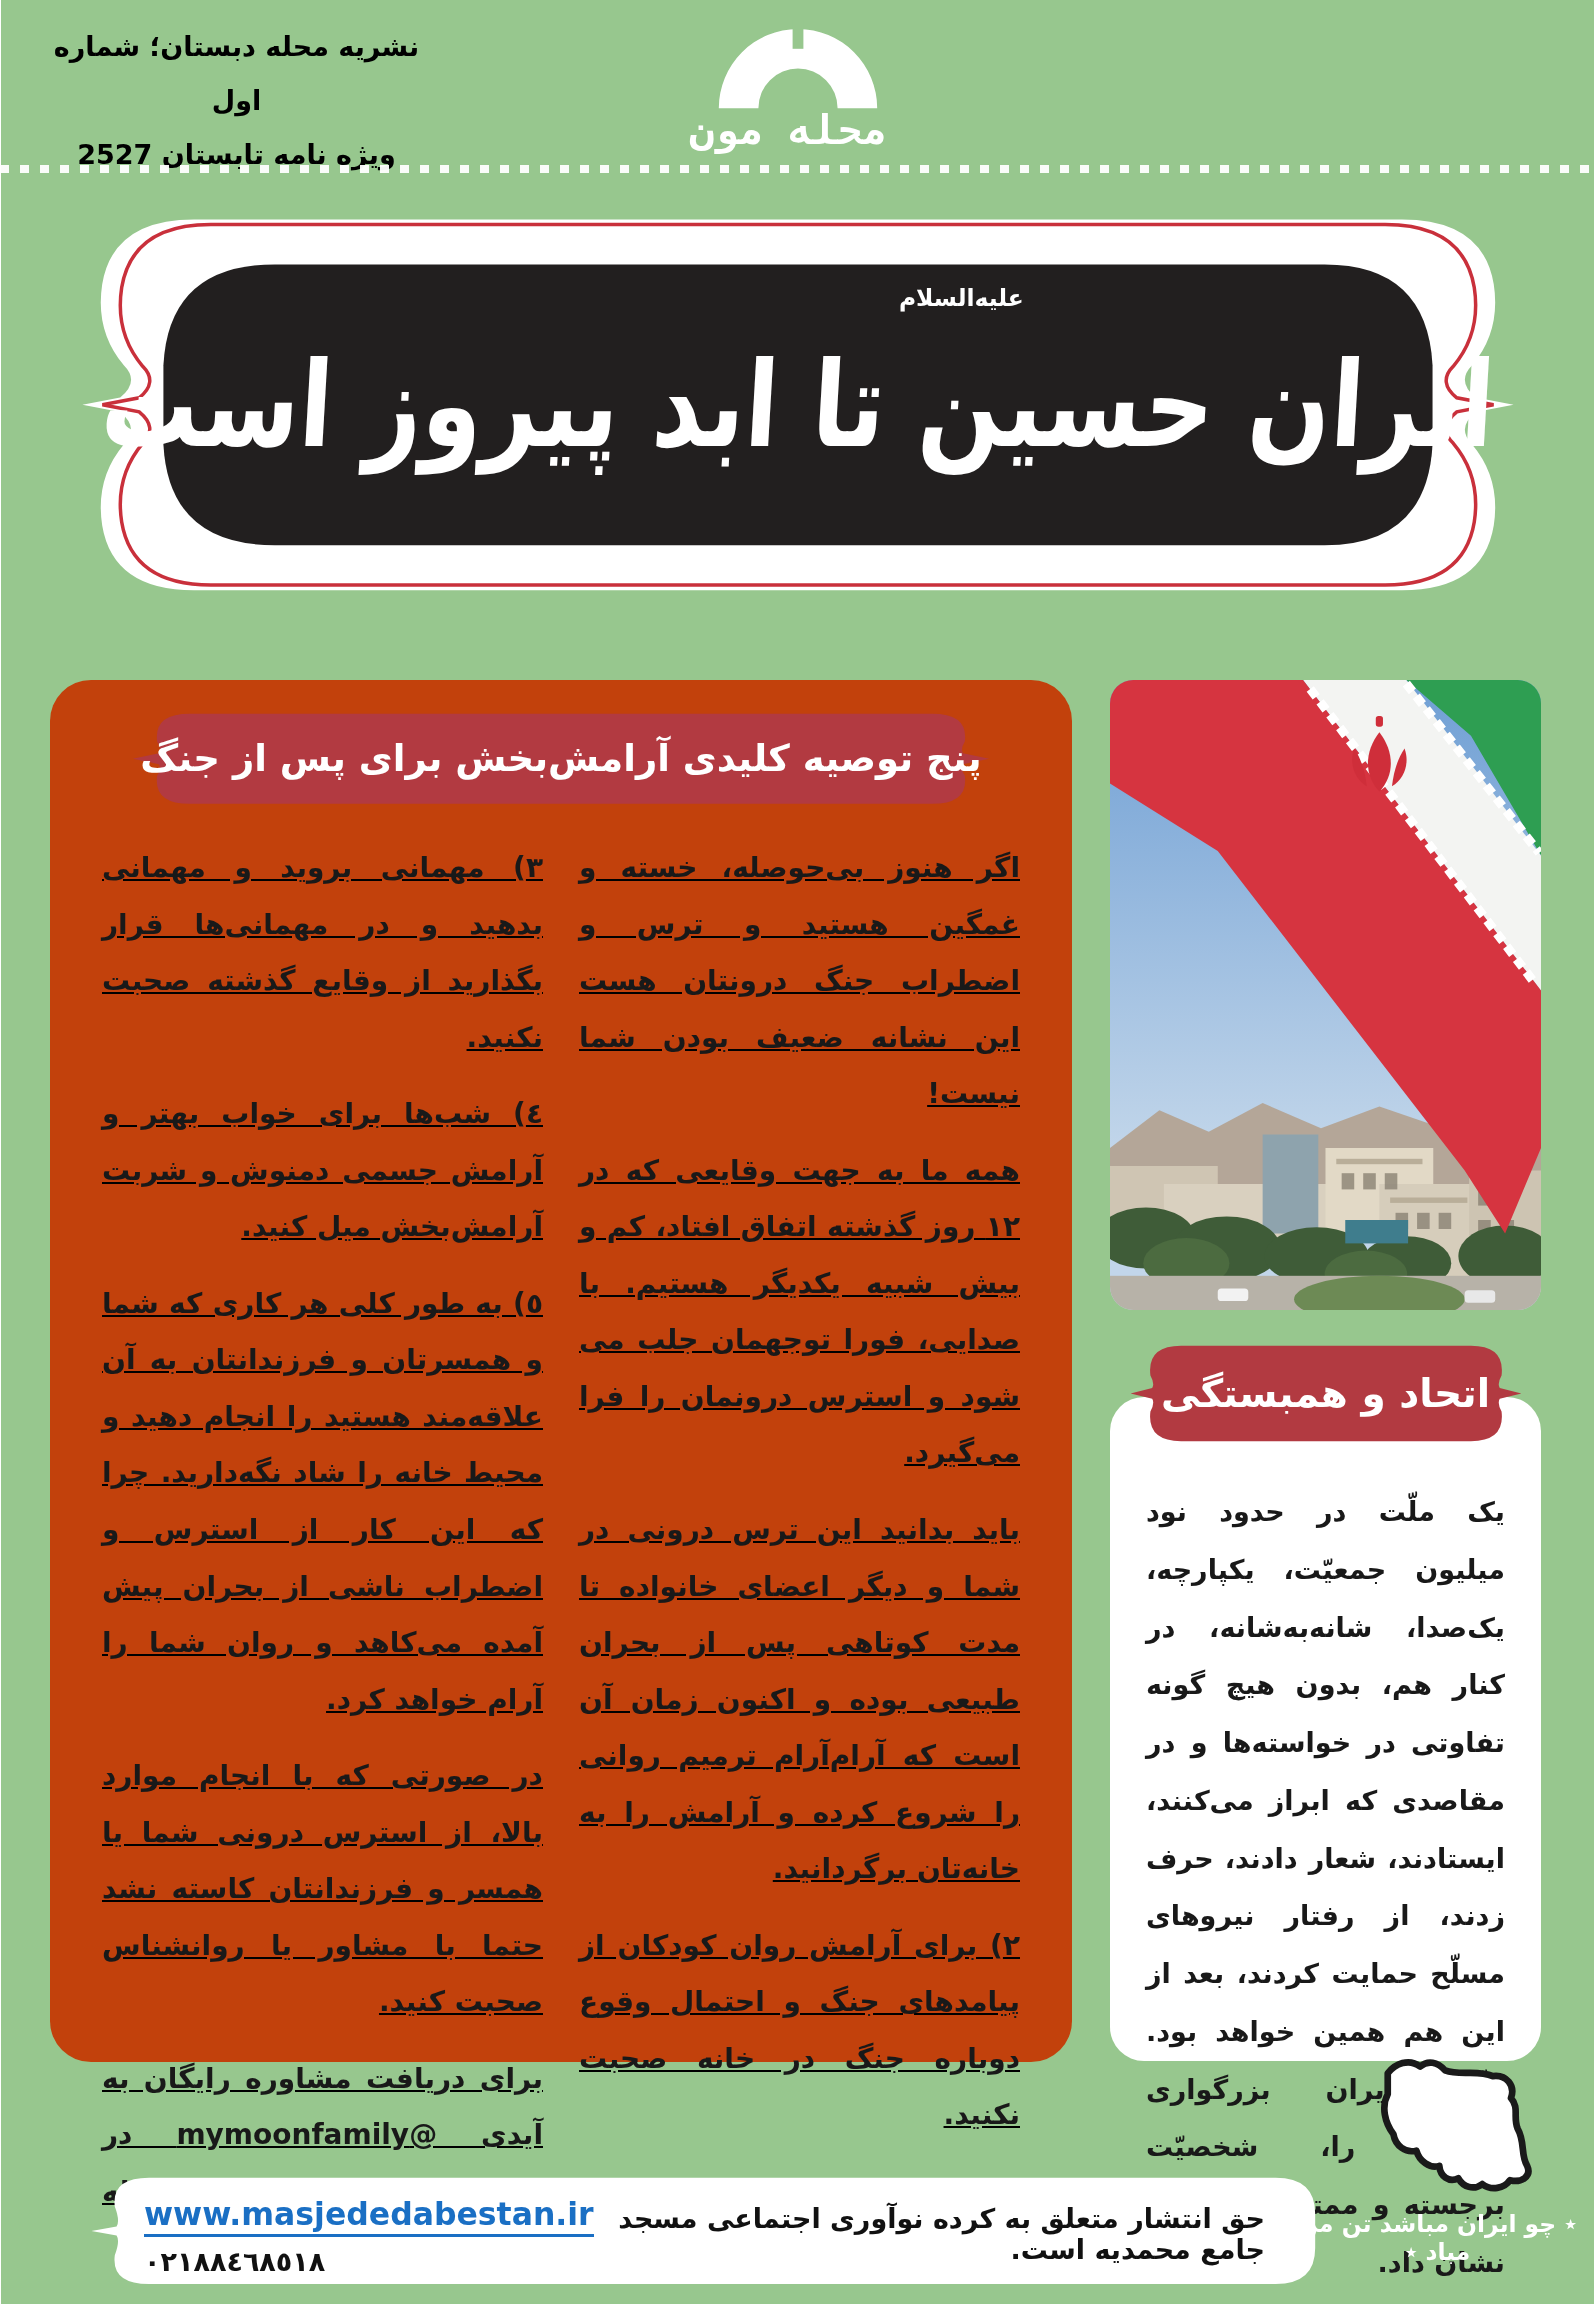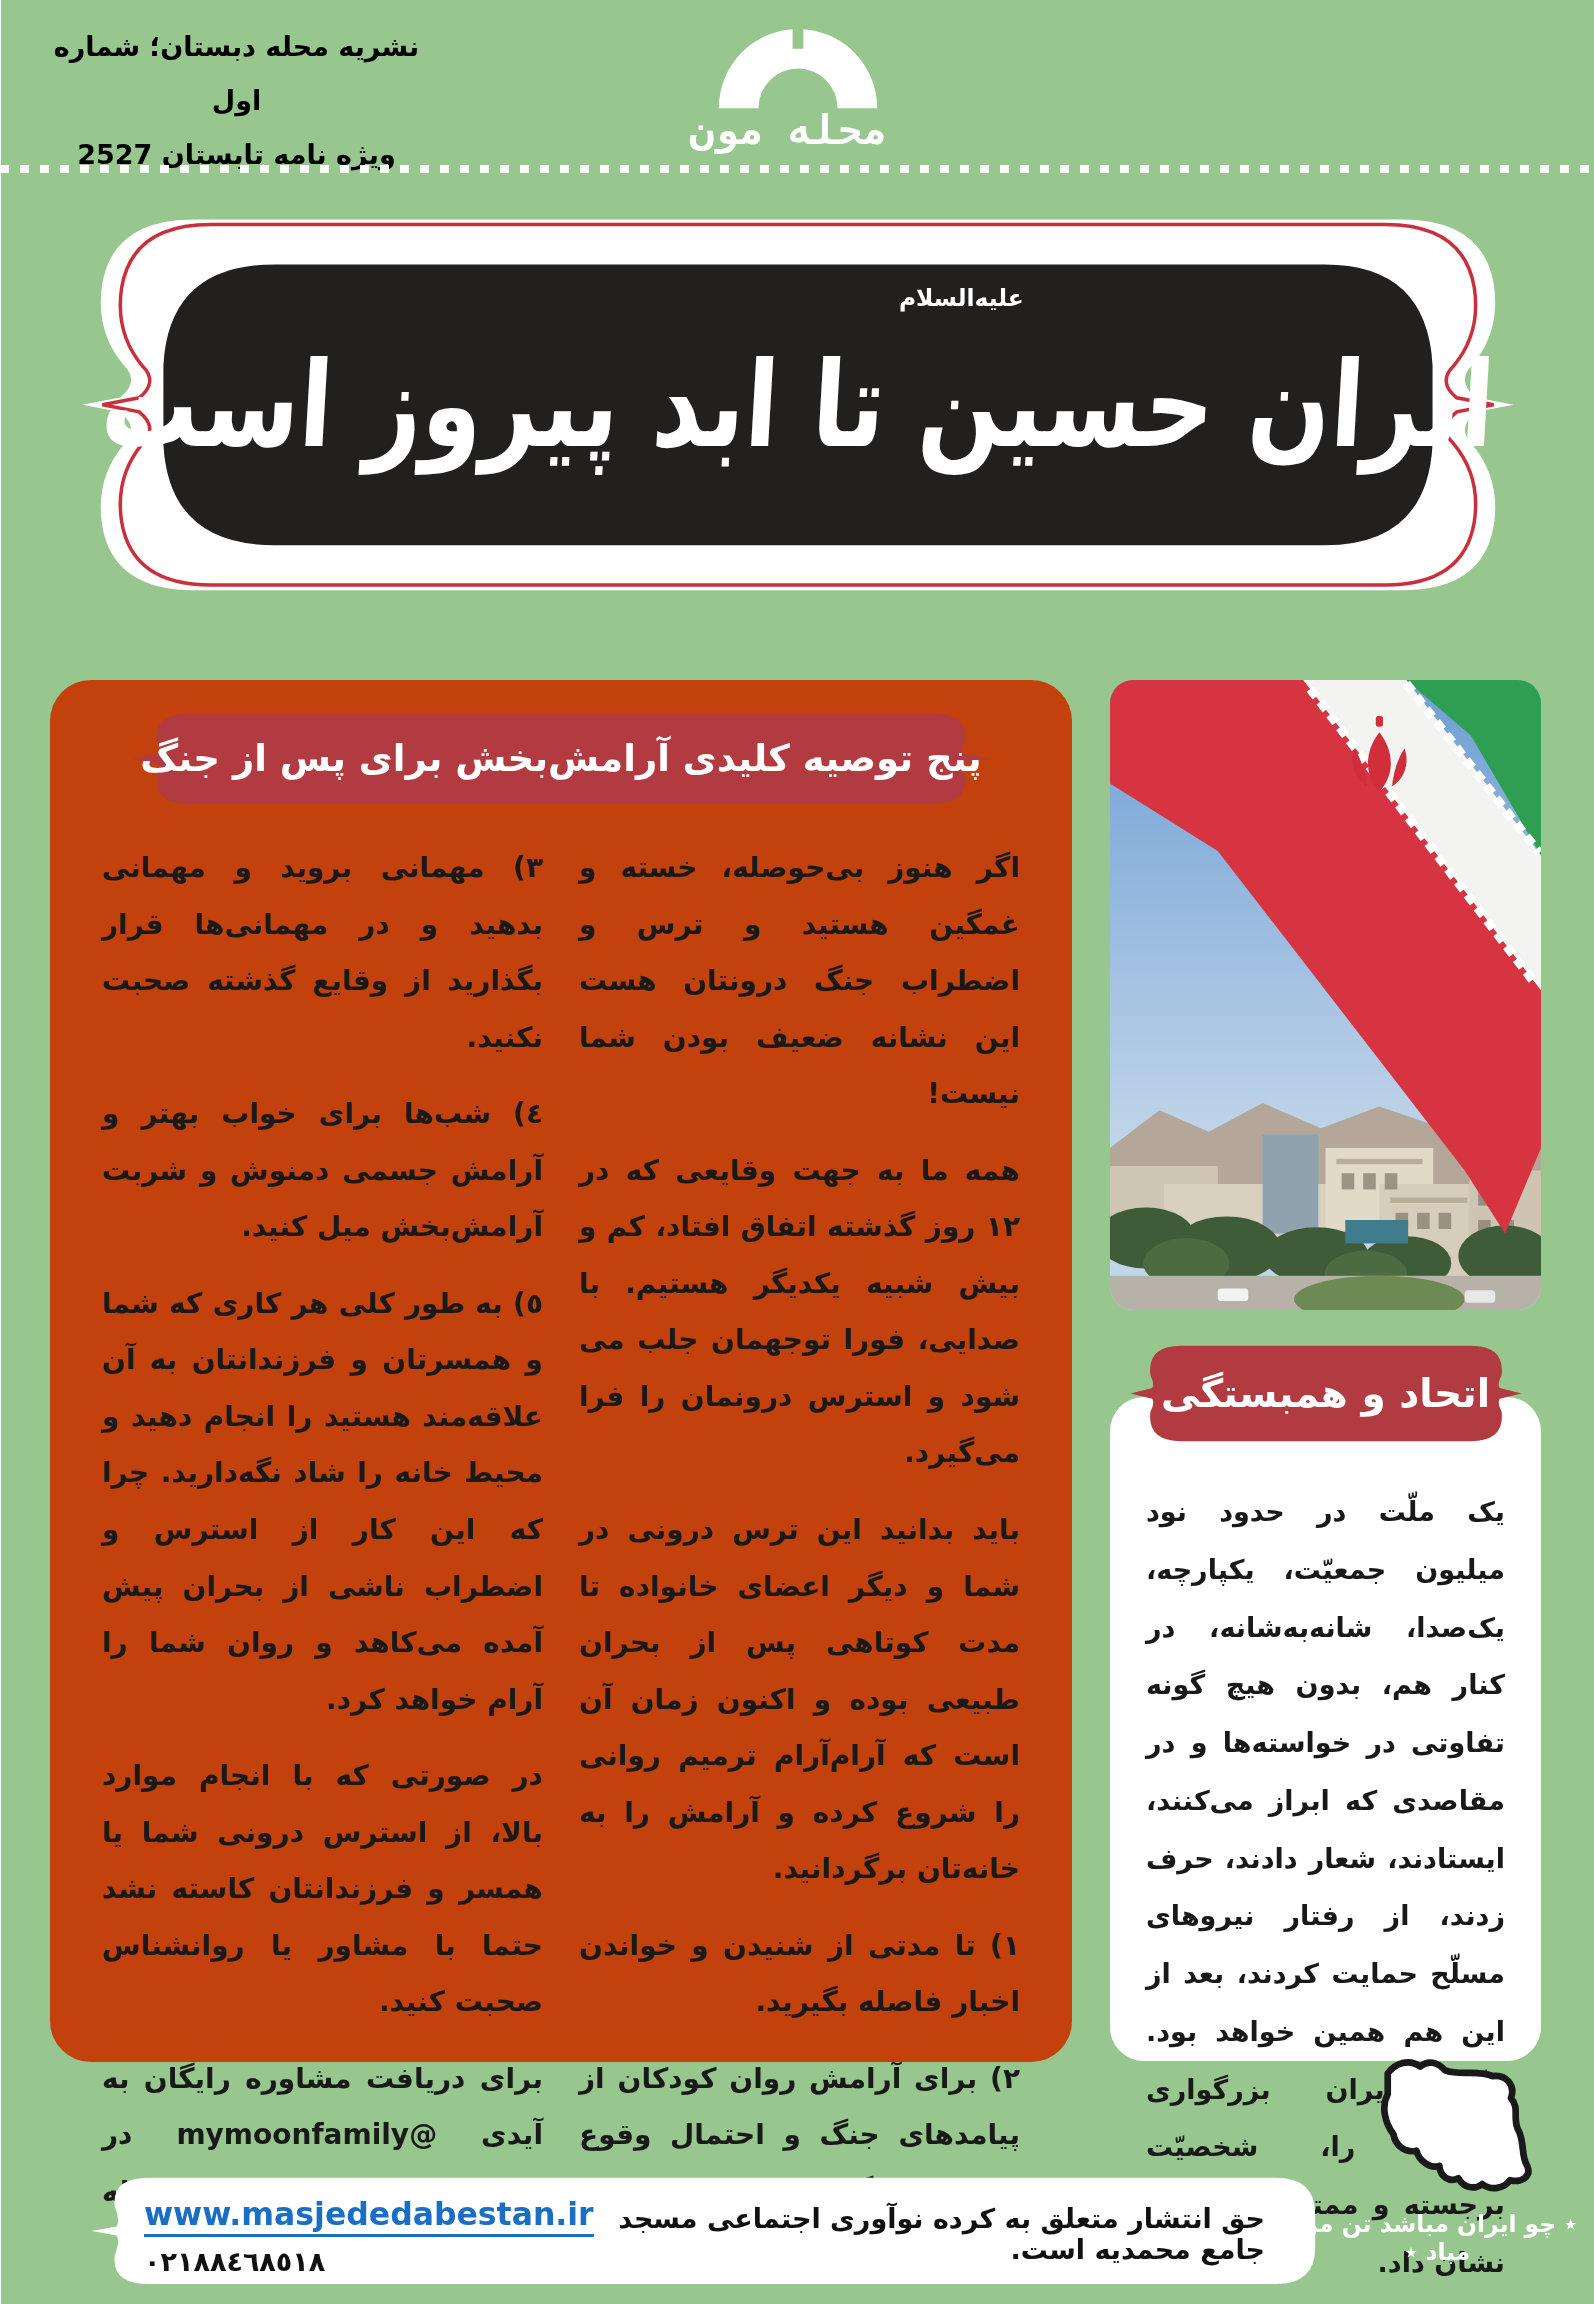--- a/index.html
+++ b/index.html
@@ -30,21 +30,21 @@
 
   .ribbon { position:absolute; left:50%; transform:translateX(-50%); }
   .ribbon svg { position:absolute; inset:0; }
   .ribbon .ribbon-label { position:absolute; inset:0; display:flex; align-items:center; justify-content:center;
                           color:#fff; font-weight:700; direction:rtl; }
   .ribbon-title { top:31px; width:869px; height:95px; }
   .ribbon-title .ribbon-label { font-size:37px; }
 
   .article { position:absolute; top:160px; left:52px; right:52px; bottom:38px;
              display:flex; direction:rtl; gap:36px; }
-  .article .col { flex:1 1 0; }
+  .article .col { flex:1 1 0;text-decoration:underline; }
   .article p { direction:rtl; text-align:justify; color:#191919; font-weight:700;
                font-size:28px; line-height:2.02; margin-bottom:20px; }
 
   
   .sidebar { position:absolute; top:680px; left:1110px; width:431px; height:1382px; }
   .photo { position:absolute; top:0; left:0; width:431px; height:630px; border-radius:23.4px; overflow:hidden; }
   .card-side { position:absolute; top:717px; left:0; width:431px; height:664px; border-radius:34px; background:#fff; }
   .ribbon-unity { top:663px; width:398px; height:101px; z-index:2; }
   .ribbon-unity .ribbon-label { font-size:39px; }
   .side-text { position:absolute; top:86px; left:36px; right:36px; direction:rtl; text-align:justify;
@@ -112,21 +112,20 @@
                  Q 30,3 70,3 Z" fill="#b23a41"></path>
       </svg>
       <div class="ribbon-label">پنج توصیه کلیدی آرامش‌بخش برای پس از جنگ</div>
     </div>
 
     <div class="article">
       <div class="col">
         <p>اگر هنوز بی‌حوصله، خسته و غمگین هستید و ترس و اضطراب جنگ درونتان هست این نشانه ضعیف بودن شما نیست!</p>
         <p>همه ما به جهت وقایعی که در ۱۲ روز گذشته اتفاق افتاد، کم و بیش شبیه یکدیگر هستیم. با صدایی، فورا توجهمان جلب می شود و استرس درونمان را فرا می‌گیرد.</p>
         <p>باید بدانید این ترس درونی در شما و دیگر اعضای خانواده تا مدت کوتاهی پس از بحران طبیعی بوده و اکنون زمان آن است که آرام‌آرام ترمیم روانی را شروع کرده و آرامش را به خانه‌تان برگردانید.</p>
-        <p>۱) تا مدتی از شنیدن و خواندن اخبار فاصله بگیرید.</p>
         <p>۲) برای آرامش روان کودکان از پیامدهای جنگ و احتمال وقوع دوباره جنگ در خانه صحبت نکنید.</p>
       </div>
       <div class="col">
         <p>۳)  مهمانی بروید و مهمانی بدهید و در مهمانی‌ها قرار بگذارید از وقایع گذشته صحبت نکنید.</p>
         <p>٤)  شب‌ها برای خواب بهتر و آرامش جسمی دمنوش و شربت آرامش‌بخش میل کنید.</p>
         <p>٥)  به طور کلی هر کاری که شما و همسرتان و فرزندانتان به آن علاقه‌مند هستید را انجام دهید و محیط خانه را شاد نگه‌دارید. چرا که این کار از استرس و اضطراب ناشی از بحران پیش آمده می‌کاهد و روان شما را آرام خواهد کرد.</p>
         <p>در صورتی که با انجام موارد بالا، از استرس درونی شما یا همسر و فرزندانتان کاسته نشد حتما با مشاور یا روانشناس صحبت کنید.</p>
         <p>برای دریافت مشاوره رایگان به آیدی @mymoonfamily در پیام‌رسان بله پیام داده و مسئله خود را مطرح کنید.</p>
       </div>
     </div>

